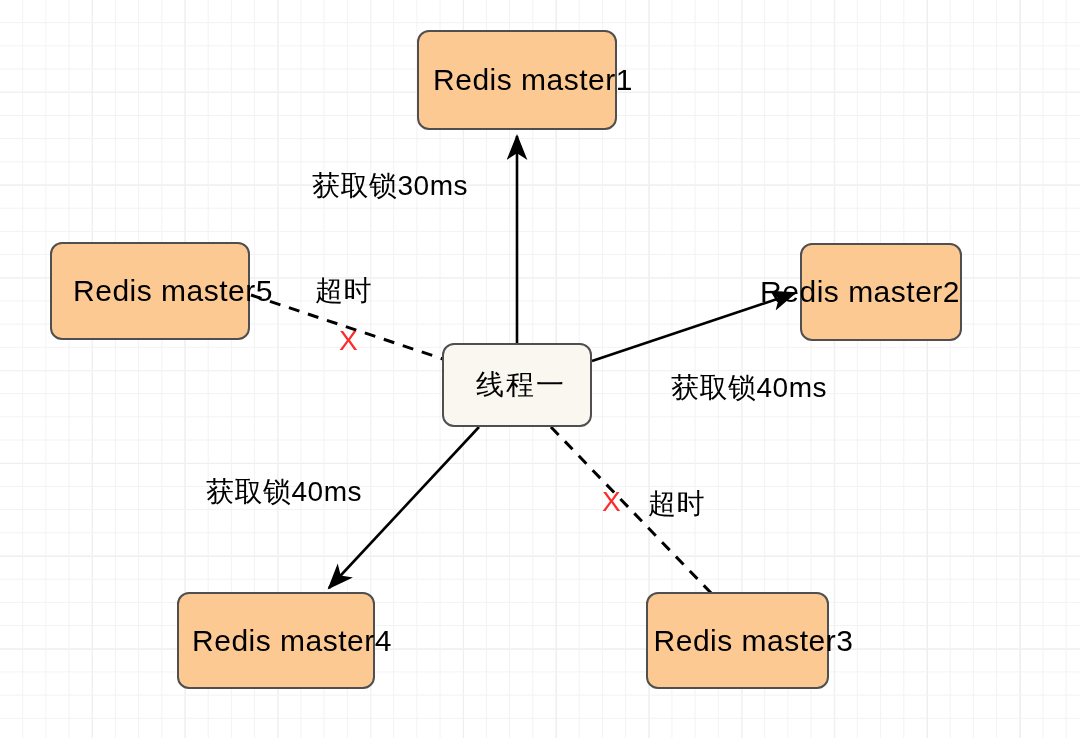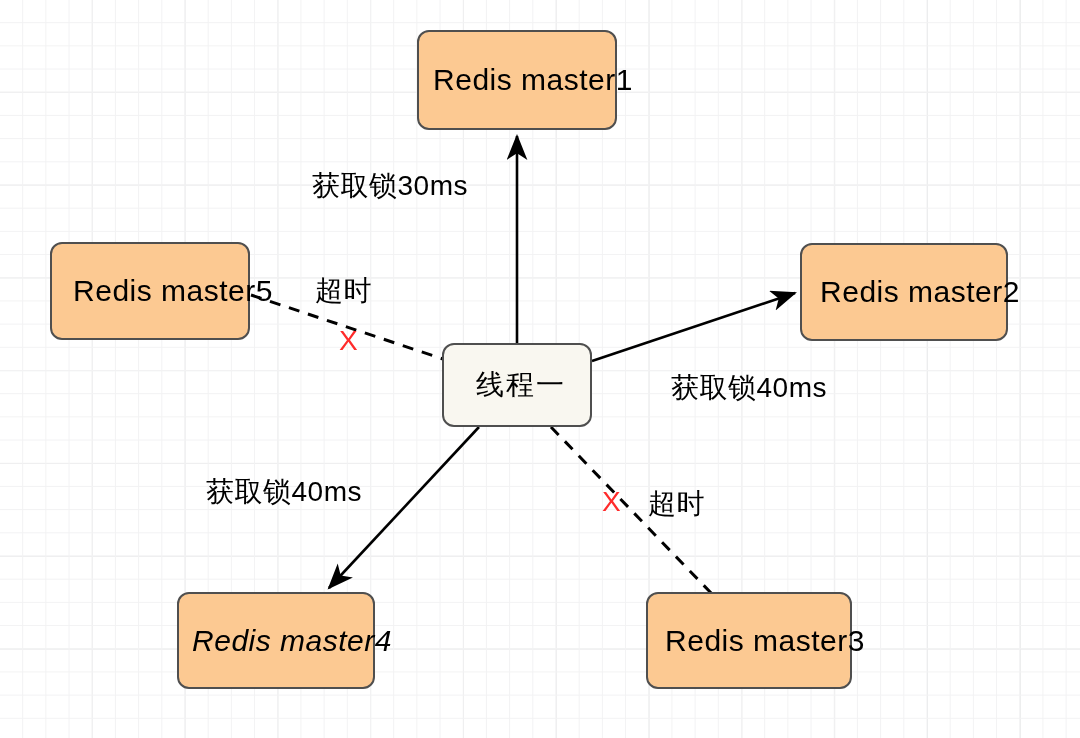--- a/index.html
+++ b/index.html
@@ -67,24 +67,24 @@
     position: absolute;
     color: #ff2b2b;
     font-size: 28px;
     font-weight: 400;
     white-space: nowrap;
     line-height: 1;
   }
   
   #node-master1 { left: 417px; top: 30px;  width: 200px; height: 100px; }
   #node-master5 { left: 50px;  top: 242px; width: 200px; height: 98px;  }
-  #node-master2 { left: 800px; top: 243px; width: 208px; height: 98px;  }
+  #node-master2 { left: 800px; top: 243px; width: 162px; height: 98px; justify-content: flex-end;  }
   #node-thread  { left: 442px; top: 343px; width: 150px; height: 84px;  }
-  #node-master4 { left: 177px; top: 592px; width: 198px; height: 97px; font-style: italic;  }
-  #node-master3 { left: 646px; top: 592px; width: 206px; height: 97px;  }
+  #node-master4 { left: 177px; top: 592px; width: 198px; height: 97px;  }
+  #node-master3 { left: 646px; top: 592px; width: 183px; height: 97px;  }
   
   #node-master5 .node-label { margin-left: 14px; }
   
   #label-top      { left: 312px; top: 167px; }
   #label-left     { left: 315px; top: 272px; }
   #label-right    { left: 671px; top: 369px; }
   #label-bottomleft  { left: 206px; top: 473px; }
   #label-bottomright { left: 648px; top: 485px; }
   #xmark-left  { left: 339px; top: 327px; }
   #xmark-right { left: 602px; top: 488px; }

